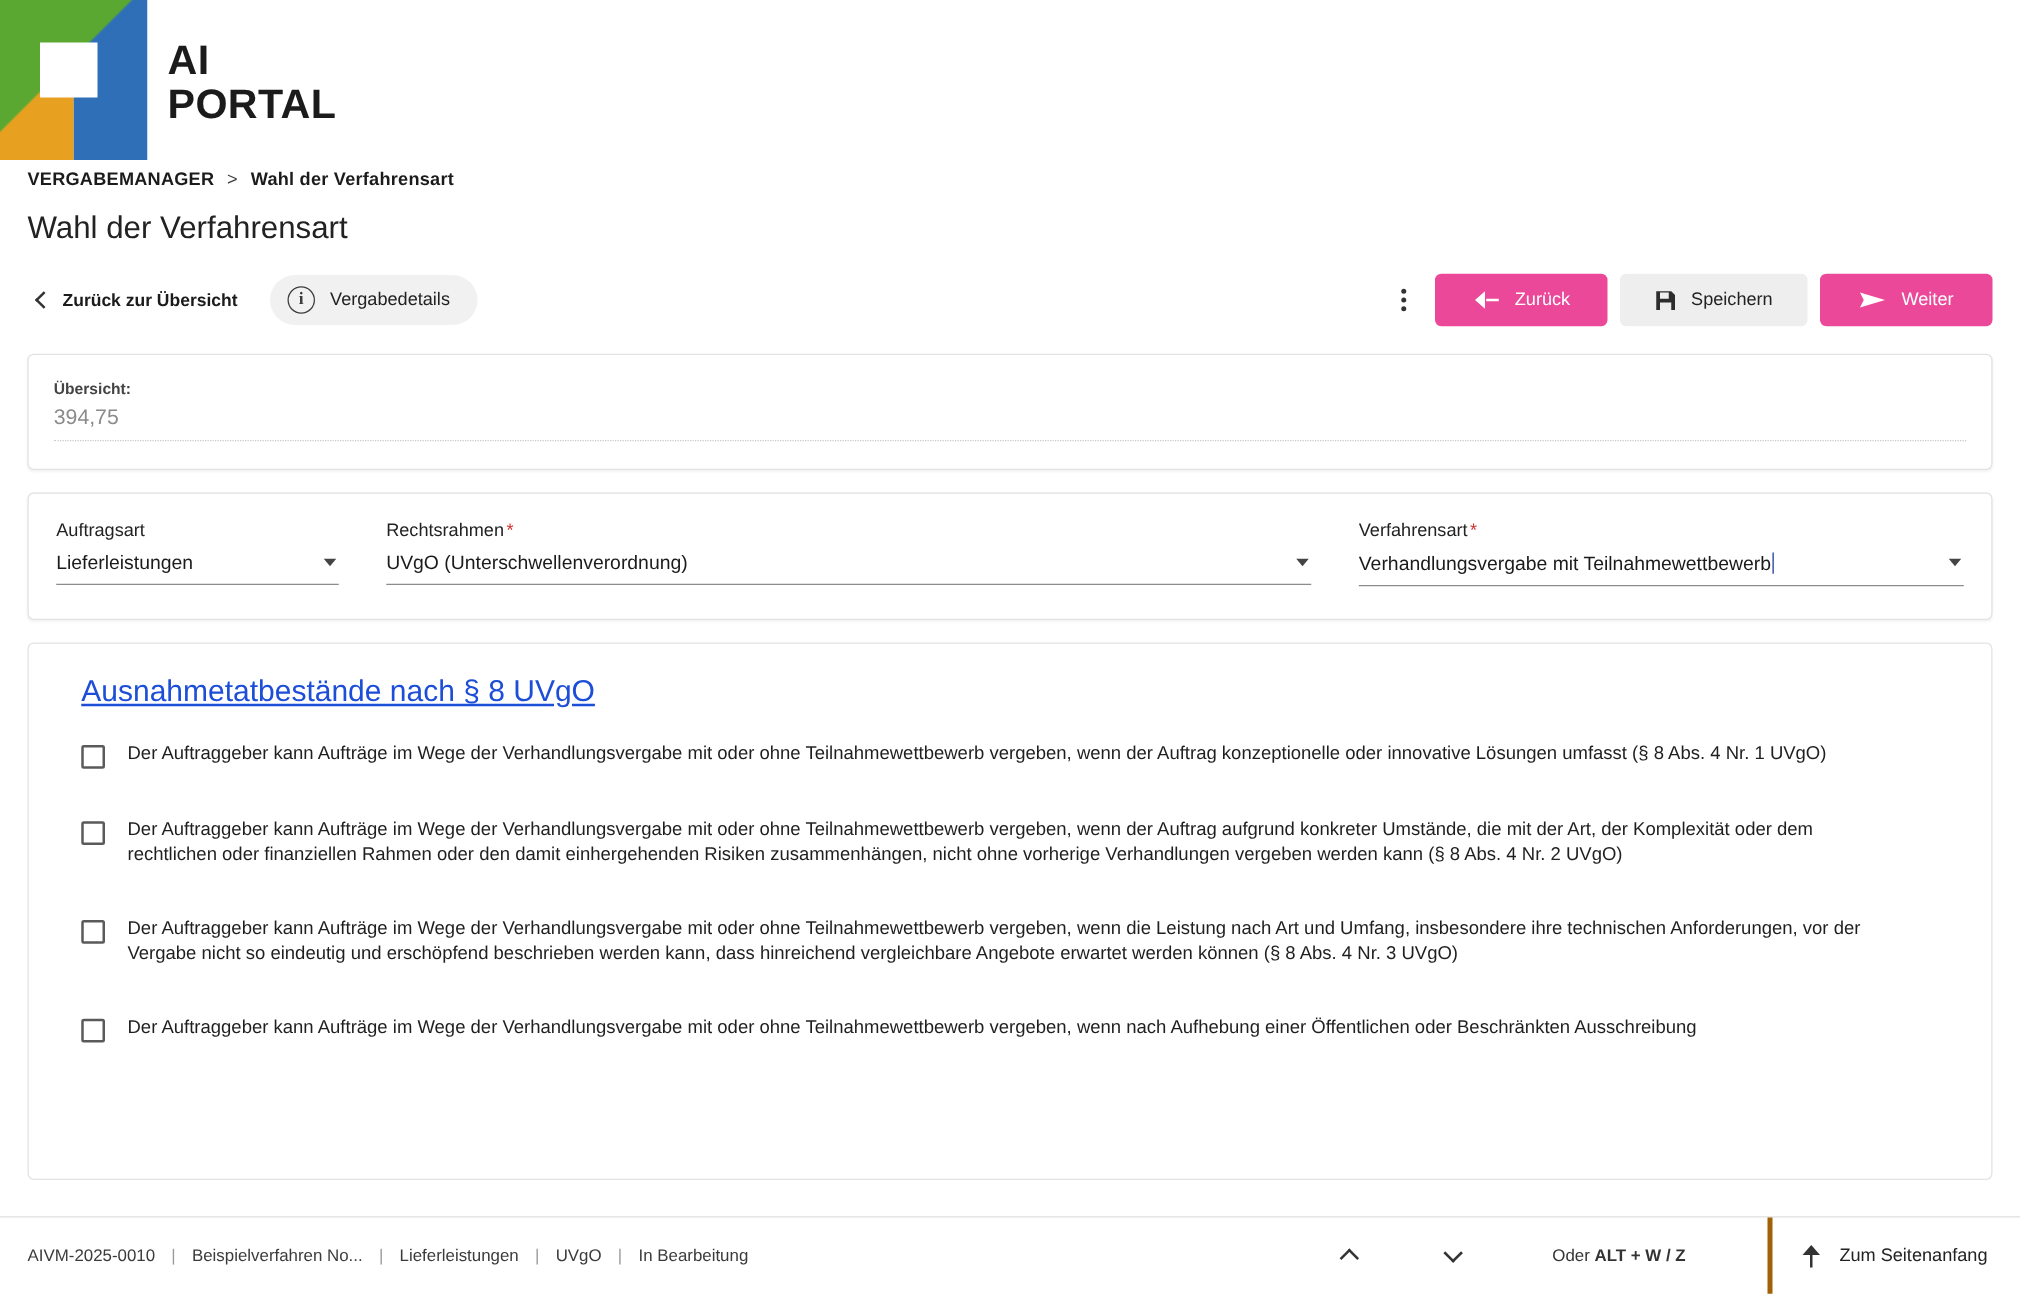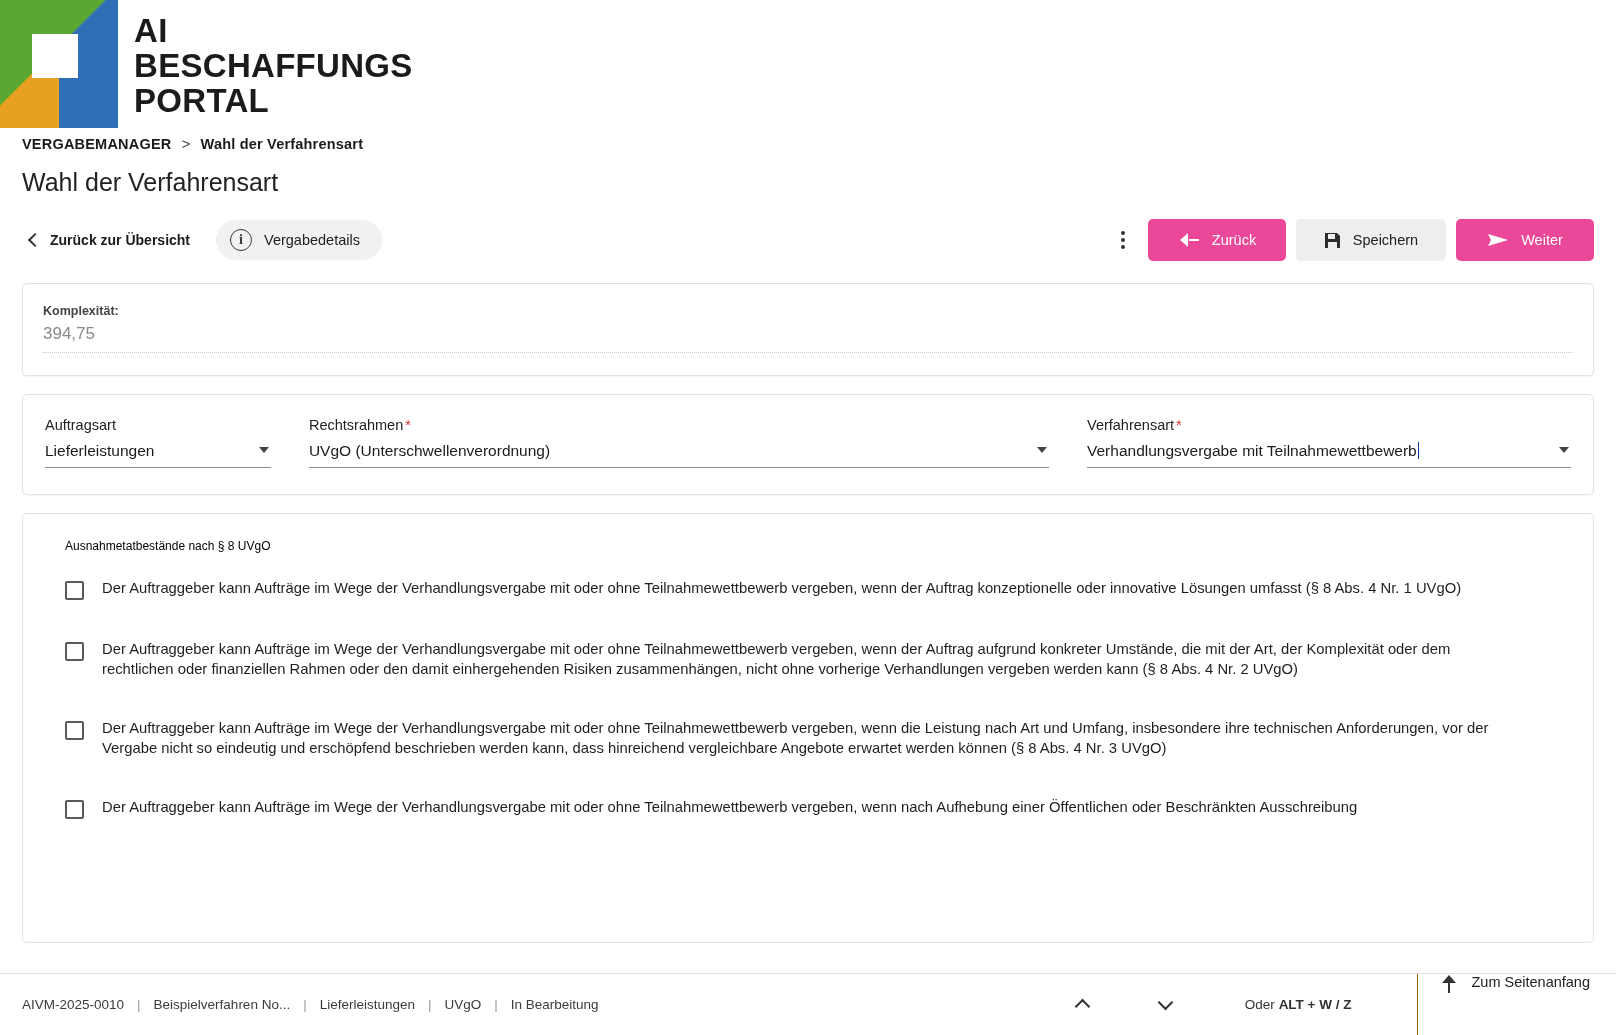--- a/index.html
+++ b/index.html
@@ -195,22 +195,23 @@
   .card-checks {
     margin: 18px 22px 0 22px;
     background:#fff;
     border: 1px solid #e2e2e2;
     border-radius: 5px;
     padding: 22px 22px 0 22px;
     height: 430px;
     overflow: hidden;
   }
   .checks-title {
-    font-size: 12px; color:#000000; font-weight:normal;
+    font-size: 24px; color:#1d4ed8; font-weight:normal;
     margin: 3px 0 26px 20px;
+    text-decoration: underline;
   }
   .check-row {
     display:flex; align-items:flex-start;
     gap: 18px;
     margin: 0 0 40px 20px;
   }
   .cbox {
     flex:none;
     width: 19px; height: 19px;
     border: 2px solid #5a5a5a;
@@ -258,22 +259,22 @@
     border-bottom: 2px solid #333;
   }
   .arr.up { transform: rotate(135deg); margin-top: 4px;}
   .arr.down { transform: rotate(-45deg); margin-bottom: 4px;}
   .shortcut {
     font-size: 13.5px; color:#333;
     margin: 0 22px 0 16px;
   }
   .shortcut b { font-weight: bold; }
   .to-top {
-    display:flex; align-items:flex-start; gap:14px;
-    border-left: 1px solid #a16207;
+    display:flex; align-items:center; gap:14px;
+    border-left: 4px solid #a16207;
     height: 62px;
     padding: 0 26px 0 22px;
     font-size: 14.5px;
     color:#222;
     cursor:pointer;
   }
 </style>
 </head>
 <body>
 
@@ -284,21 +285,20 @@
       <div class="logo-mark">
         <div class="q1"></div>
           <div class="q2"></div>
           <div class="q3"></div>
           <div class="q4"></div>
         <div class="diag"></div>
         <div class="sq"></div>
       </div>
       <div class="logo-text">
         <div>AI</div>
-        <div>BESCHAFFUNGS</div>
         <div>PORTAL</div>
       </div>
     </div>
   </div>
 
   <div class="breadcrumb">
     <span>VERGABEMANAGER</span>
     <span class="sep">&gt;</span>
     <span>Wahl der Verfahrensart</span>
   </div>
@@ -343,21 +343,21 @@
 
     <button class="btn btn-primary">
       <svg width="22" height="16" viewBox="0 0 22 16">
         <path d="M1 2 L21 8 L1 14 L4 8 Z" fill="#ffffff"></path>
       </svg>
       <span>Weiter</span>
     </button>
   </div>
 
   <div class="card card-schaetz">
-    <div class="field-label-small">Komplexität:</div>
+    <div class="field-label-small">Übersicht:</div>
     <div class="readonly-value">394,75</div>
   </div>
 
   <div class="card card-selects">
 
     <div class="select-field sf-1">
       <div class="sel-label">
         <span>Auftragsart</span>
       </div>
       <div class="sel-box">

